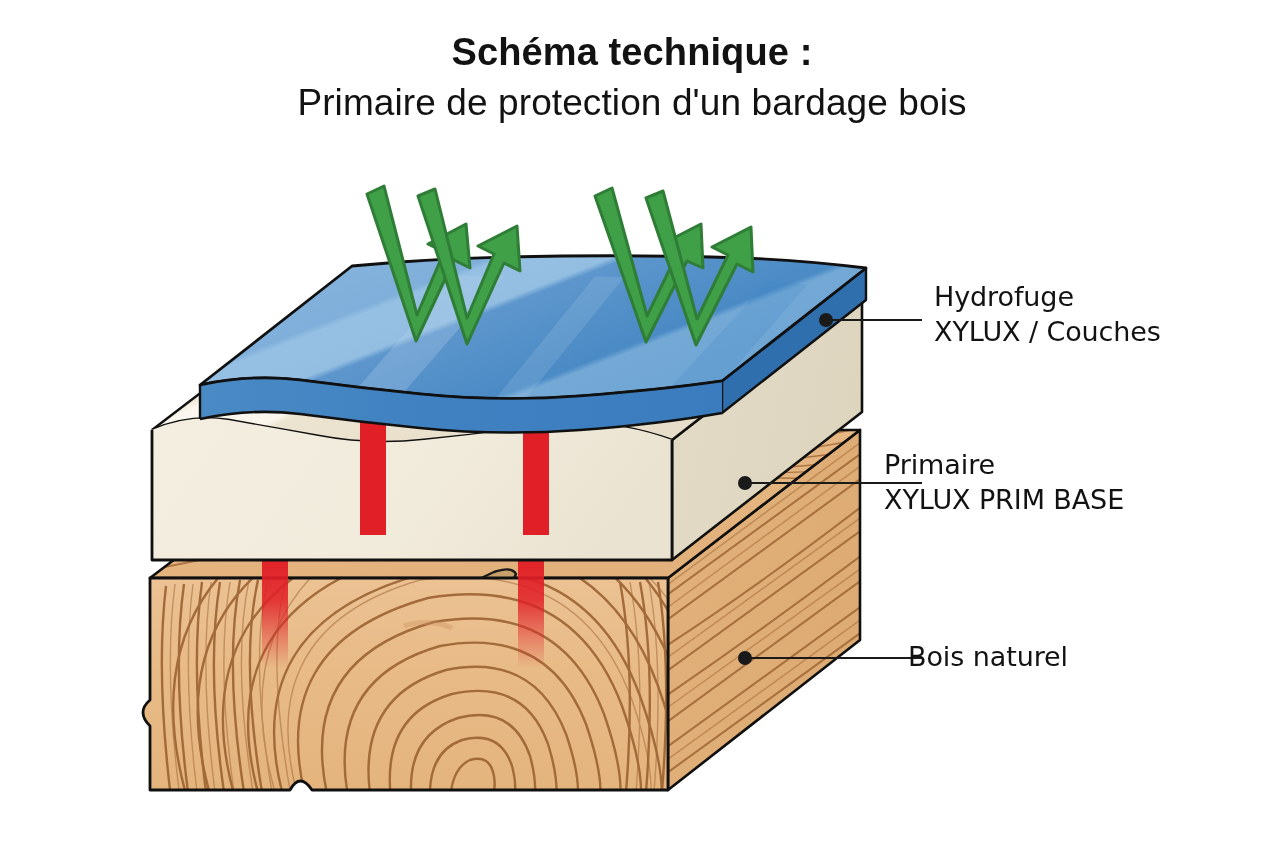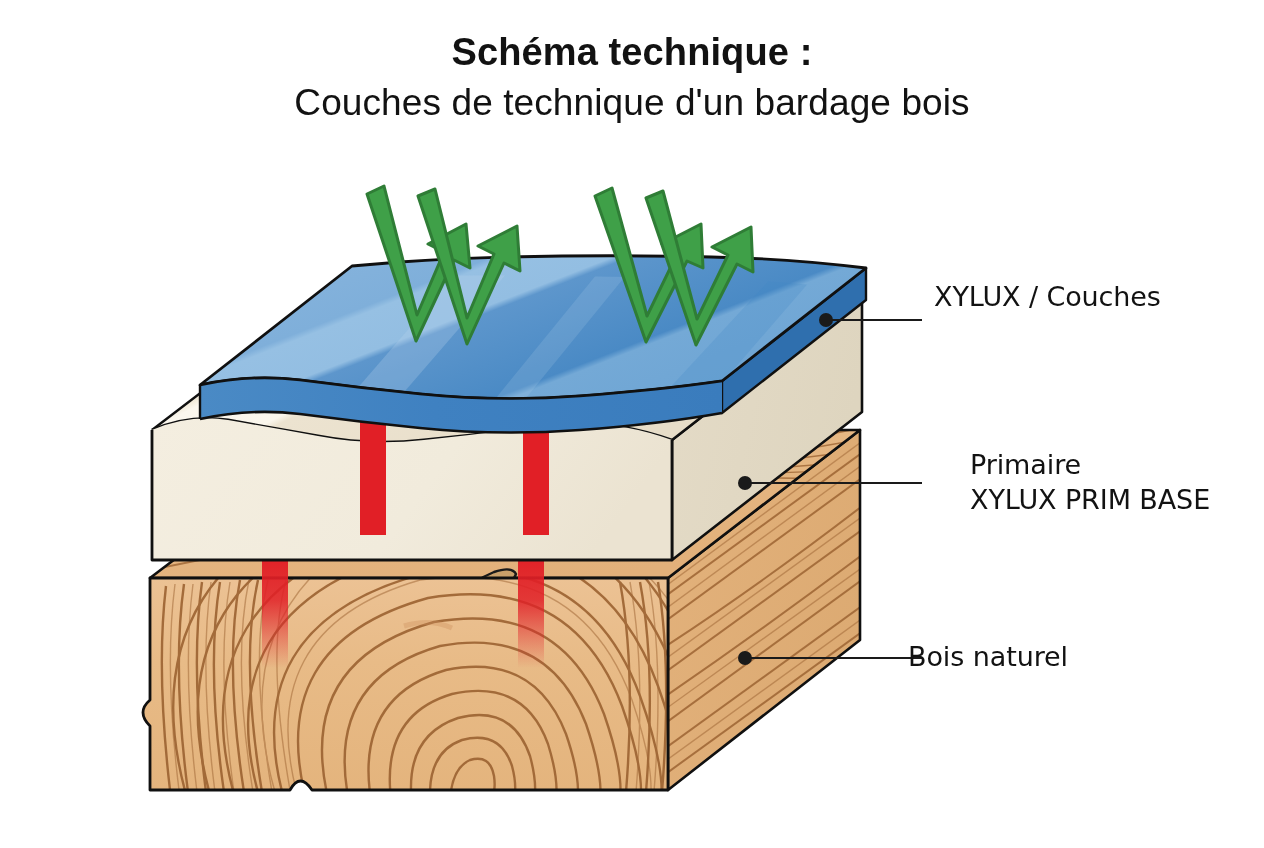--- a/index.html
+++ b/index.html
@@ -20,32 +20,32 @@
   .title-line2{
     font-size:37px;font-weight:400;letter-spacing:.1px;margin-top:6px;
     font-family:"Liberation Sans","DejaVu Sans",sans-serif;
   }
   .cal-label{
     position:absolute;font-size:27px;line-height:1.28;
     font-family:"DejaVu Sans","Liberation Sans",sans-serif;
     white-space:nowrap;letter-spacing:-.1px;
   }
   #lbl-hydro{left:934px;top:280px;}
-  #lbl-prim{left:970px;top:448px;}
+  #lbl-prim{left:884px;top:448px;}
   #lbl-bois{left:908px;top:640px;}
   svg{display:block;position:absolute;left:0;top:0;}
 </style>
 </head>
 <body>
 
 <div id="stage">
 
   <div class="title-wrap">
     <div class="title-line1">Schéma technique :</div>
-    <div class="title-line2">Couches de technique d'un bardage bois</div>
+    <div class="title-line2">Primaire de protection d'un bardage bois</div>
   </div>
 
   <svg width="1264" height="848" viewBox="0 0 1264 848">
     <defs>
       <linearGradient id="gTopBlue" x1="0" y1="0" x2="1" y2="0.55">
         <stop offset="0%" stop-color="#8ab6de"></stop>
         <stop offset="34%" stop-color="#7fafda"></stop>
         <stop offset="36%" stop-color="#96c0e3"></stop>
         <stop offset="48%" stop-color="#93bee2"></stop>
         <stop offset="50%" stop-color="#5d96cc"></stop>
@@ -310,20 +310,21 @@
         <circle cx="745" cy="483" r="7" stroke="none"></circle>
       </g>
       <g>
         <line x1="745" y1="658" x2="922" y2="658"></line>
         <circle cx="745" cy="658" r="7" stroke="none"></circle>
       </g>
     </g>
   </svg>
 
   <div class="cal-label" id="lbl-hydro">
+    <div>Hydrofuge</div>
     <div>XYLUX / Couches</div>
   </div>
 
   <div class="cal-label" id="lbl-prim">
     <div>Primaire</div>
     <div>XYLUX PRIM BASE</div>
   </div>
 
   <div class="cal-label" id="lbl-bois">
     <div>Bois naturel</div>

